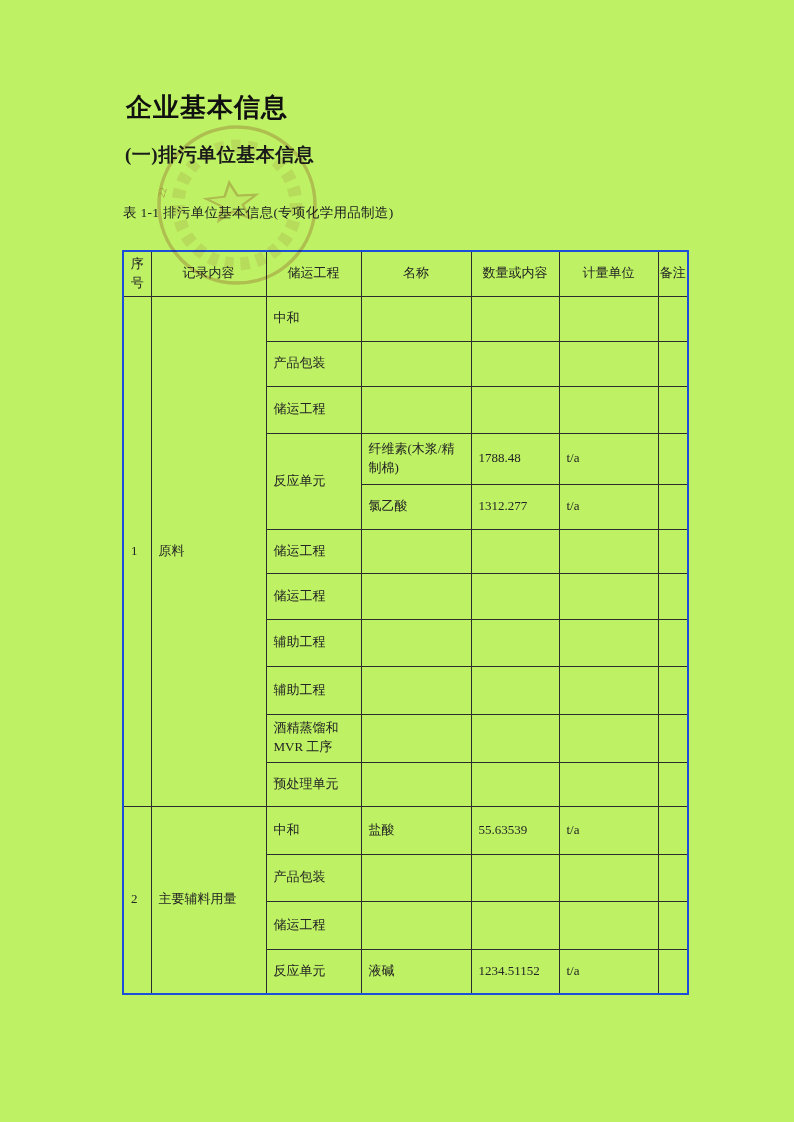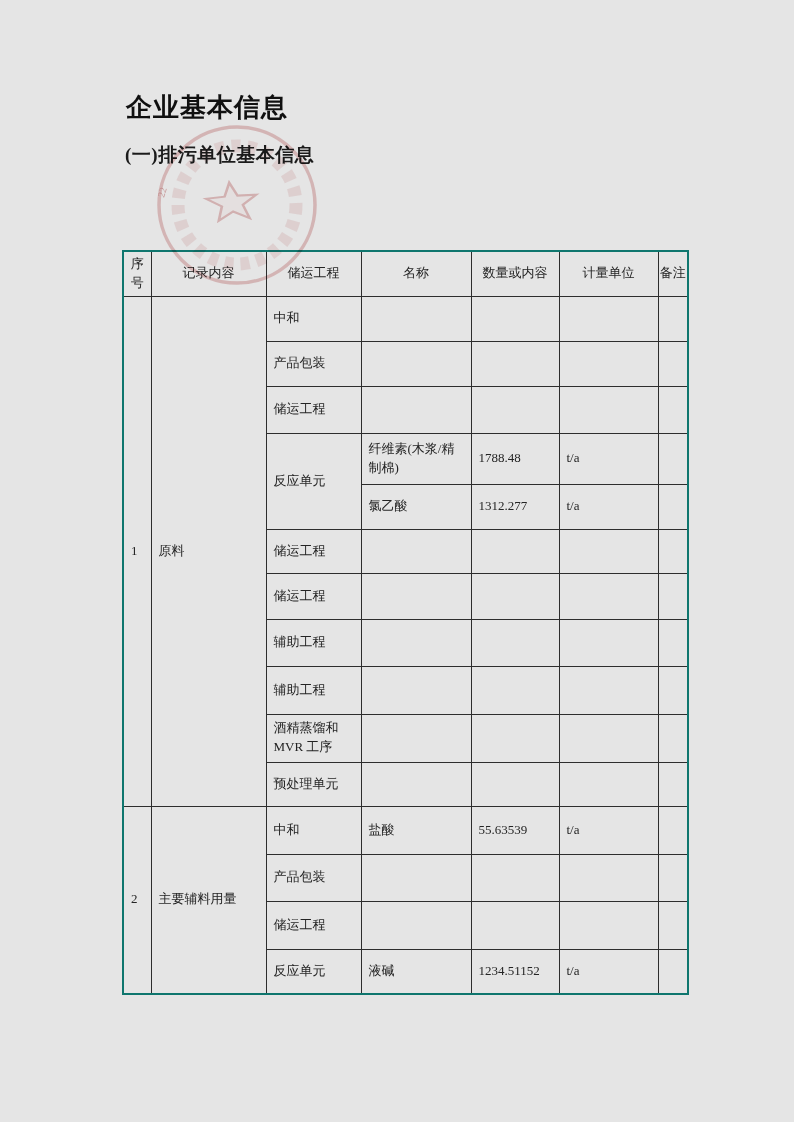--- a/index.html
+++ b/index.html
@@ -4,21 +4,21 @@
 <style>
   html,body { margin:0; padding:0; }
   body {
     width:794px; height:1122px;
     background:#ffffff;
     font-family:"Liberation Serif","DejaVu Serif",serif;
     color:#1f1f1f;
     position:relative;
     overflow:hidden;
   }
-  .page { position:relative; width:794px; height:1122px; background:#e5e5e5; }
+  .page { position:relative; width:794px; height:1122px; background:#bef264; }
 
   .title {
     position:absolute; left:126px; top:90px;
     font-size:26px; font-weight:700; color:#101010;
     letter-spacing:1px; z-index:1;
   }
   .subheading {
     position:absolute; left:125px; top:142px;
     font-size:19px; font-weight:700; color:#1b1b1b;
     letter-spacing:0.5px; z-index:1;
@@ -27,21 +27,21 @@
     position:absolute; left:123px; top:204px;
     font-size:13.5px; font-weight:400; color:#222222;
     letter-spacing:0.3px; z-index:1;
   }
 
   table.basic {
     position:absolute; left:122px; top:250px;
     width:566px;
     border-collapse:collapse; table-layout:fixed;
     font-size:13px; color:#242424; z-index:1;
-    border:2px solid #0f766e;
+    border:2px solid #1d4ed8;
   }
   table.basic th, table.basic td {
     border:1px solid #2d2d2d;
     vertical-align:middle;
     padding:2px 7px;
     overflow:hidden;
     line-height:1.45;
     font-weight:400;
     text-align:left;
     word-break:break-word;
@@ -79,20 +79,21 @@
       <defs>
         <filter id="sblur" x="-10%" y="-10%" width="120%" height="120%">
           <feGaussianBlur stdDeviation="0.7"></feGaussianBlur>
         </filter>
       </defs>
     </svg>
   </div>
 
   <div class="title">企业基本信息</div>
   <div class="subheading">(一)排污单位基本信息</div>
+  <div class="caption">表 1-1 排污单位基本信息(专项化学用品制造)</div>
 
   <table class="basic">
     <colgroup>
       <col style="width:28px">
         <col style="width:115px">
         <col style="width:95px">
       <col style="width:110px">
         <col style="width:88px">
         <col style="width:99px">
       <col style="width:30px">

